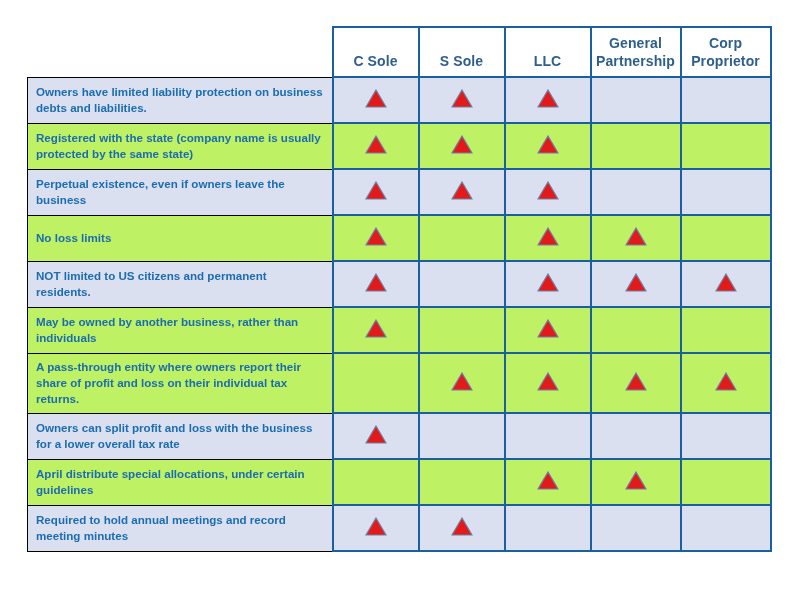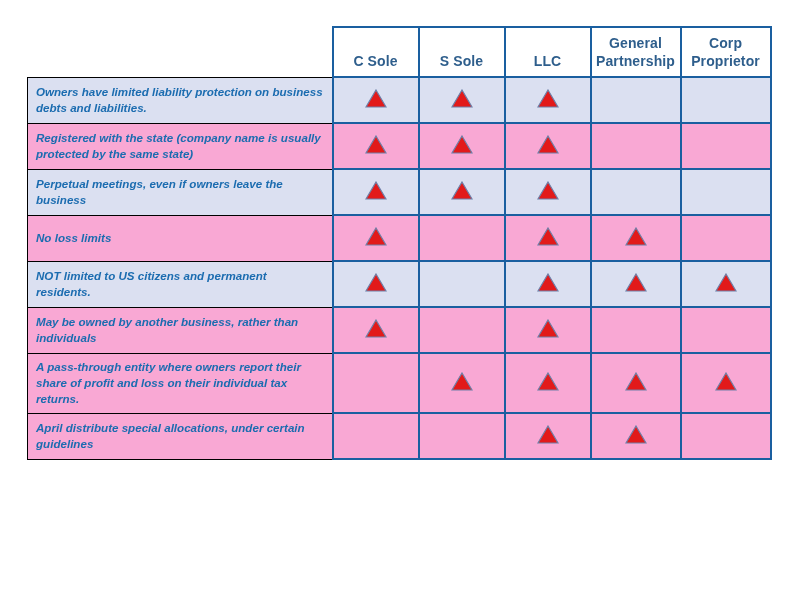--- a/index.html
+++ b/index.html
@@ -48,21 +48,21 @@
     font-size: 14px;
     font-weight: bold;
     text-align: center;
     vertical-align: bottom;
     padding: 4px 3px 6px 3px;
     line-height: 1.25;
     letter-spacing: 0.1px;
   }
 
   
-  tr.data-row { height: 46px; font-style: italic; }
+  tr.data-row { height: 46px; }
 
   td.row-label {
     border-left: 1px solid #000000;
     border-right: 1px solid #000000;
     border-top: 1px solid #000000;
     border-bottom: 1px solid #000000;
     color: #1B6CB0;
     font-size: 11.6px;
     font-weight: bold;
     line-height: 1.42;
@@ -75,21 +75,21 @@
     border: 2px solid #1A5FA0;
     text-align: center;
     vertical-align: middle;
     padding: 0;
   }
 
   tr.shaded td.row-label,
   tr.shaded td.mark-cell { background: #DBE0F1; }
 
   tr.plain td.row-label,
-  tr.plain td.mark-cell { background: #f9a8d4; }
+  tr.plain td.mark-cell { background: #bef264; }
 
   
   .tri-wrap {
     display: inline-block;
     line-height: 0;
   }
   .tri-wrap svg { display: block; }
   .tri-empty { display: inline-block; width: 1px; height: 1px; }
 </style>
 </head>
@@ -138,21 +138,21 @@
           <td class="mark-cell"><span class="tri-wrap"><svg width="22" height="19" viewBox="0 0 22 19">
                 <polygon points="11,1 21,18 1,18" fill="#E21A1A" stroke="#6E7FA8" stroke-width="1.2" stroke-linejoin="miter"></polygon>
               </svg></span></td>
           <td class="mark-cell"><span class="tri-wrap"><svg width="22" height="19" viewBox="0 0 22 19">
                 <polygon points="11,1 21,18 1,18" fill="#E21A1A" stroke="#6E7FA8" stroke-width="1.2" stroke-linejoin="miter"></polygon>
               </svg></span></td>
           <td class="mark-cell"><span class="tri-empty"></span></td>
           <td class="mark-cell"><span class="tri-empty"></span></td>
         </tr>
         <tr class="data-row shaded">
-          <td class="row-label">Perpetual meetings, even if owners leave the business</td>
+          <td class="row-label">Perpetual existence, even if owners leave the business</td>
           <td class="mark-cell"><span class="tri-wrap"><svg width="22" height="19" viewBox="0 0 22 19">
                 <polygon points="11,1 21,18 1,18" fill="#E21A1A" stroke="#6E7FA8" stroke-width="1.2" stroke-linejoin="miter"></polygon>
               </svg></span></td>
           <td class="mark-cell"><span class="tri-wrap"><svg width="22" height="19" viewBox="0 0 22 19">
                 <polygon points="11,1 21,18 1,18" fill="#E21A1A" stroke="#6E7FA8" stroke-width="1.2" stroke-linejoin="miter"></polygon>
               </svg></span></td>
           <td class="mark-cell"><span class="tri-wrap"><svg width="22" height="19" viewBox="0 0 22 19">
                 <polygon points="11,1 21,18 1,18" fill="#E21A1A" stroke="#6E7FA8" stroke-width="1.2" stroke-linejoin="miter"></polygon>
               </svg></span></td>
           <td class="mark-cell"><span class="tri-empty"></span></td>
@@ -209,27 +209,49 @@
           <td class="mark-cell"><span class="tri-wrap"><svg width="22" height="19" viewBox="0 0 22 19">
                 <polygon points="11,1 21,18 1,18" fill="#E21A1A" stroke="#6E7FA8" stroke-width="1.2" stroke-linejoin="miter"></polygon>
               </svg></span></td>
           <td class="mark-cell"><span class="tri-wrap"><svg width="22" height="19" viewBox="0 0 22 19">
                 <polygon points="11,1 21,18 1,18" fill="#E21A1A" stroke="#6E7FA8" stroke-width="1.2" stroke-linejoin="miter"></polygon>
               </svg></span></td>
           <td class="mark-cell"><span class="tri-wrap"><svg width="22" height="19" viewBox="0 0 22 19">
                 <polygon points="11,1 21,18 1,18" fill="#E21A1A" stroke="#6E7FA8" stroke-width="1.2" stroke-linejoin="miter"></polygon>
               </svg></span></td>
         </tr>
+        <tr class="data-row shaded">
+          <td class="row-label">Owners can split profit and loss with the business for a lower overall tax rate</td>
+          <td class="mark-cell"><span class="tri-wrap"><svg width="22" height="19" viewBox="0 0 22 19">
+                <polygon points="11,1 21,18 1,18" fill="#E21A1A" stroke="#6E7FA8" stroke-width="1.2" stroke-linejoin="miter"></polygon>
+              </svg></span></td>
+          <td class="mark-cell"><span class="tri-empty"></span></td>
+          <td class="mark-cell"><span class="tri-empty"></span></td>
+          <td class="mark-cell"><span class="tri-empty"></span></td>
+          <td class="mark-cell"><span class="tri-empty"></span></td>
+        </tr>
         <tr class="data-row plain">
           <td class="row-label">April distribute special allocations, under certain guidelines</td>
           <td class="mark-cell"><span class="tri-empty"></span></td>
           <td class="mark-cell"><span class="tri-empty"></span></td>
           <td class="mark-cell"><span class="tri-wrap"><svg width="22" height="19" viewBox="0 0 22 19">
                 <polygon points="11,1 21,18 1,18" fill="#E21A1A" stroke="#6E7FA8" stroke-width="1.2" stroke-linejoin="miter"></polygon>
               </svg></span></td>
           <td class="mark-cell"><span class="tri-wrap"><svg width="22" height="19" viewBox="0 0 22 19">
                 <polygon points="11,1 21,18 1,18" fill="#E21A1A" stroke="#6E7FA8" stroke-width="1.2" stroke-linejoin="miter"></polygon>
               </svg></span></td>
+          <td class="mark-cell"><span class="tri-empty"></span></td>
+        </tr>
+        <tr class="data-row shaded">
+          <td class="row-label">Required to hold annual meetings and record meeting minutes</td>
+          <td class="mark-cell"><span class="tri-wrap"><svg width="22" height="19" viewBox="0 0 22 19">
+                <polygon points="11,1 21,18 1,18" fill="#E21A1A" stroke="#6E7FA8" stroke-width="1.2" stroke-linejoin="miter"></polygon>
+              </svg></span></td>
+          <td class="mark-cell"><span class="tri-wrap"><svg width="22" height="19" viewBox="0 0 22 19">
+                <polygon points="11,1 21,18 1,18" fill="#E21A1A" stroke="#6E7FA8" stroke-width="1.2" stroke-linejoin="miter"></polygon>
+              </svg></span></td>
+          <td class="mark-cell"><span class="tri-empty"></span></td>
+          <td class="mark-cell"><span class="tri-empty"></span></td>
           <td class="mark-cell"><span class="tri-empty"></span></td>
         </tr>
       </tbody>
   </table>
 </div>
 
 </body></html>

